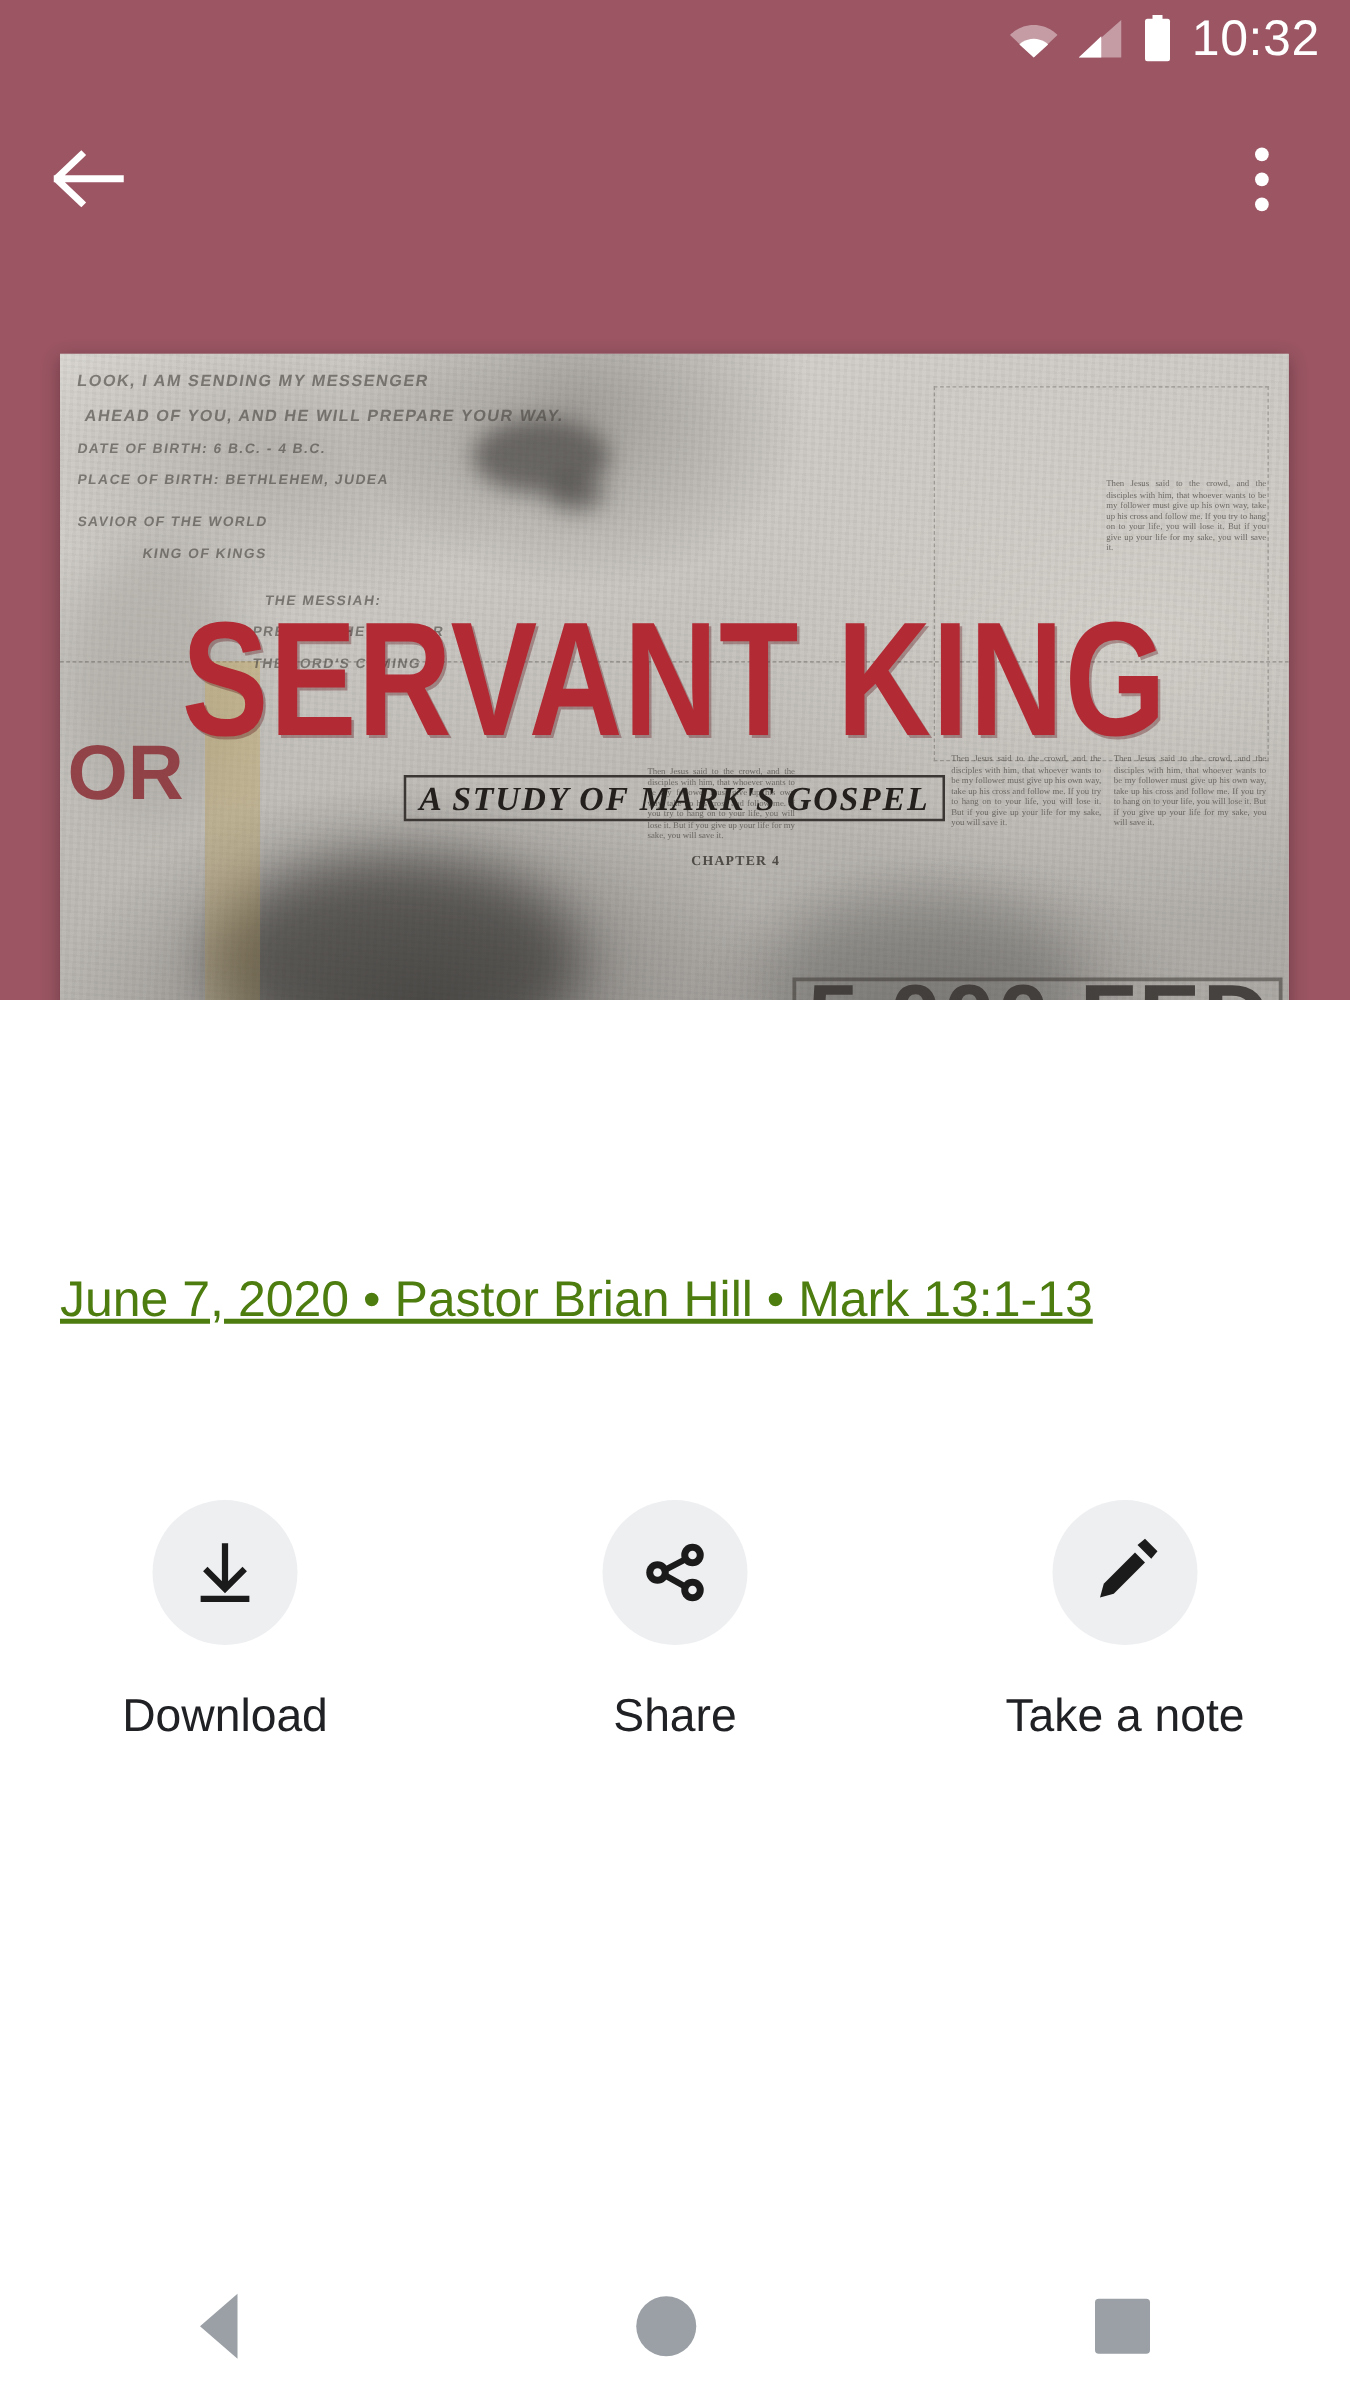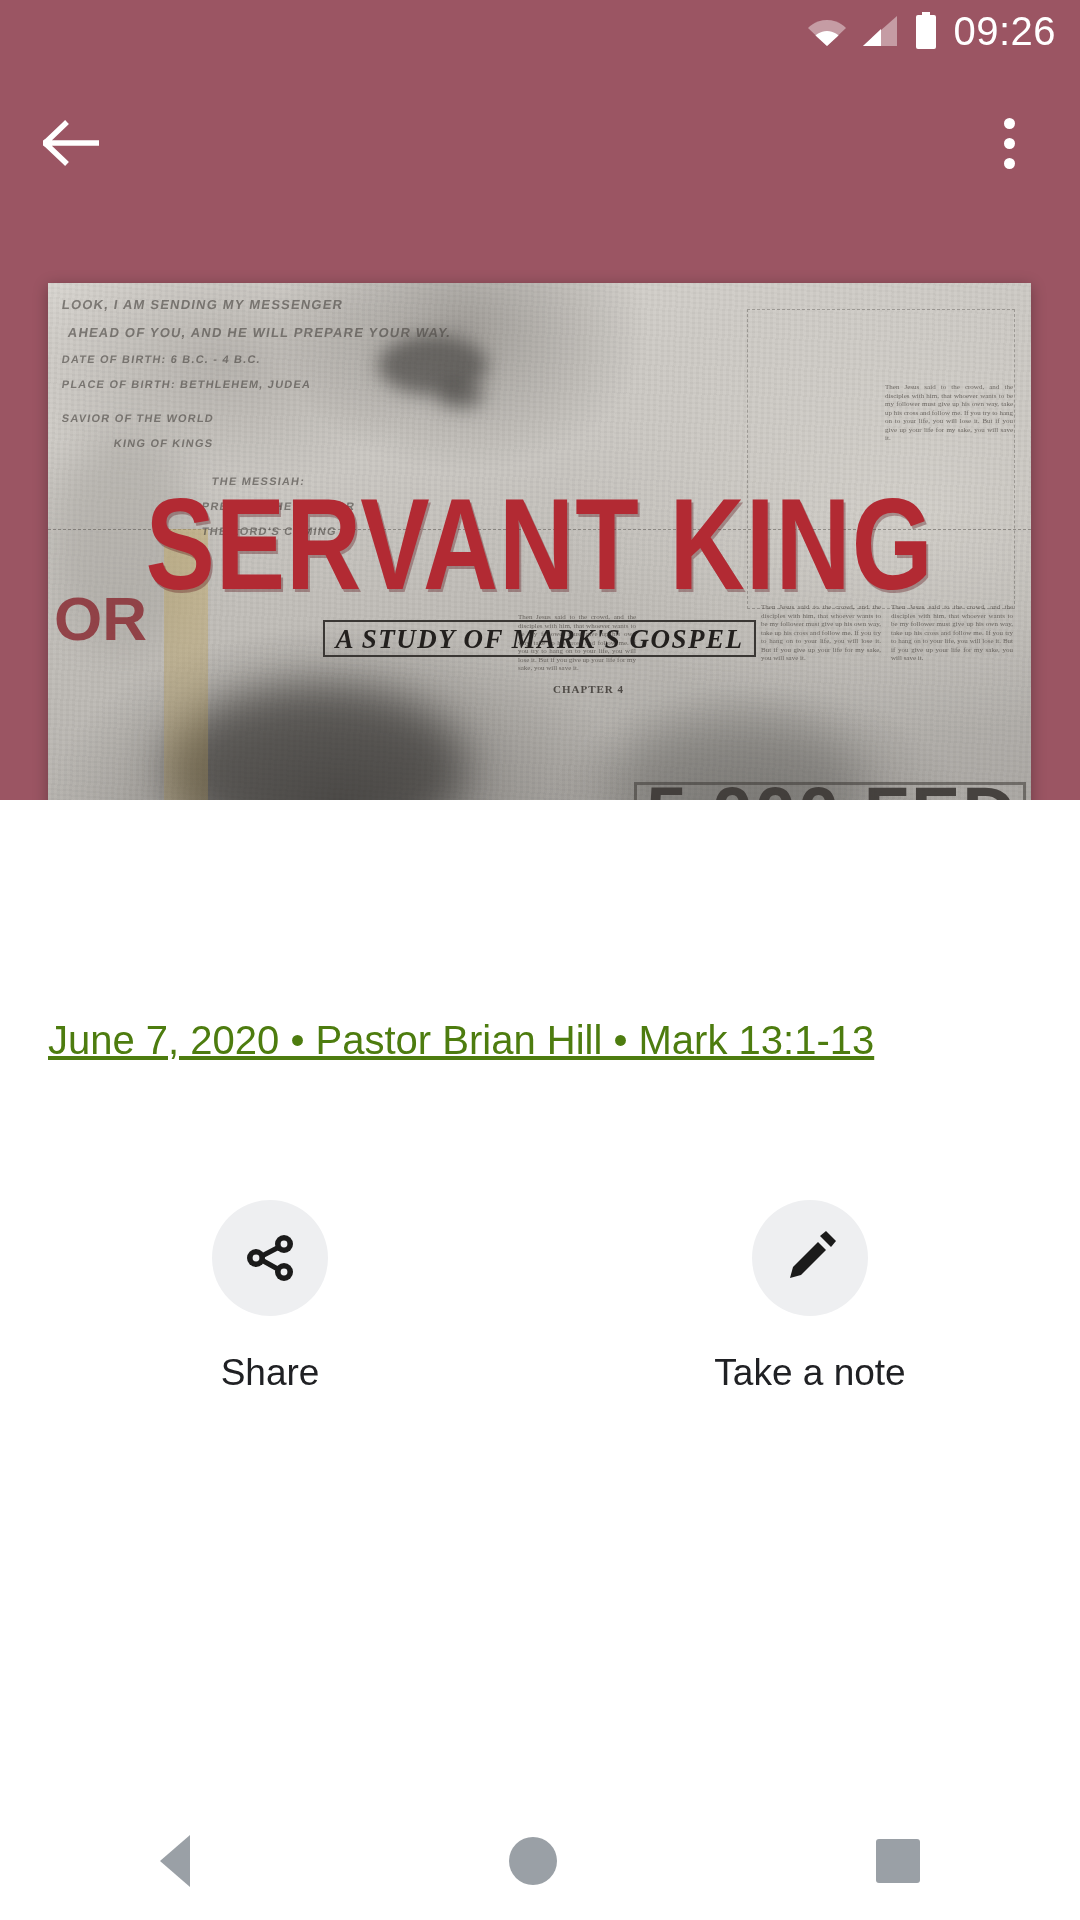--- a/index.html
+++ b/index.html
@@ -214,21 +214,21 @@
       <path d="M36 1 L36 31 L2 31 Z" fill="#ffffff" opacity="0.42"></path>
       <path d="M20 14 L20 31 L2 31 Z" fill="#ffffff"></path>
     </svg>
   </span>
   <span class="ic-batt">
     <svg viewBox="0 0 26 38" width="26" height="38">
       <rect x="9" y="0" width="8" height="4" fill="#ffffff"></rect>
       <rect x="3" y="3" width="20" height="34" rx="2" fill="#ffffff"></rect>
     </svg>
   </span>
-  <span class="sb-clock">09:26</span>
+  <span class="sb-clock">10:32</span>
 </div>
 
 <div class="appbar">
   <div class="back-btn">
     <svg width="56" height="46" viewBox="0 0 56 46">
       <path d="M2 23 L22 4 M2 23 L22 42 M2 23 L54 23" stroke="#ffffff" stroke-width="5.5" fill="none" stroke-linecap="square"></path>
     </svg>
   </div>
   <div class="menu-btn">
     <i></i>
@@ -286,20 +286,29 @@
 
   </div>
 </div>
 
 <div class="sheet">
 
   <div class="sermon-meta">June 7, 2020 • Pastor Brian Hill • Mark 13:1-13</div>
 
   <div class="actions">
 
+    <div class="action">
+      <div class="action-circle">
+        <svg width="58" height="58" viewBox="0 0 58 58">
+          <path d="M29 8 V40 M15 28 L29 42 L43 28" stroke="#1b1b1b" stroke-width="5" fill="none" stroke-linecap="square" stroke-linejoin="miter"></path>
+          <path d="M12 50 H46" stroke="#1b1b1b" stroke-width="5" stroke-linecap="square"></path>
+        </svg>
+      </div>
+      <div class="action-label">Download</div>
+    </div>
 
     <div class="action">
       <div class="action-circle">
         <svg width="56" height="56" viewBox="0 0 56 56">
           <path d="M16 28 L41 15 M16 28 L41 42" stroke="#1b1b1b" stroke-width="5" fill="none"></path>
           <circle cx="14" cy="28" r="9" fill="#1b1b1b"></circle>
           <circle cx="42" cy="14" r="9" fill="#1b1b1b"></circle>
           <circle cx="42" cy="42" r="9" fill="#1b1b1b"></circle>
           <circle cx="14" cy="28" r="3.4" fill="#eeeff1"></circle>
           <circle cx="42" cy="14" r="3.4" fill="#eeeff1"></circle>

